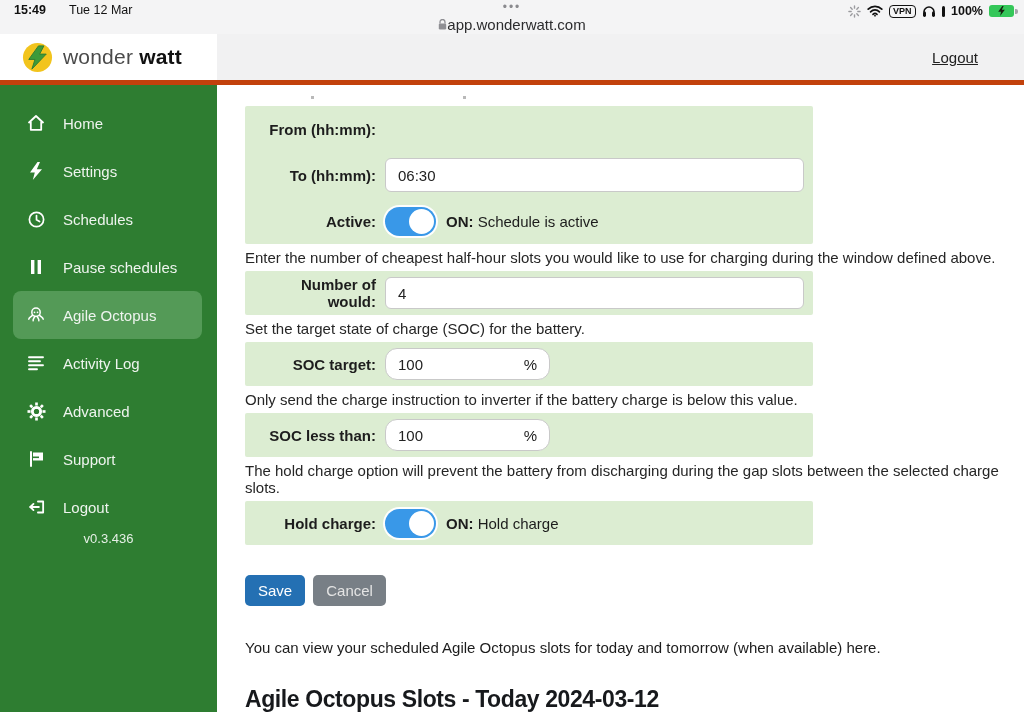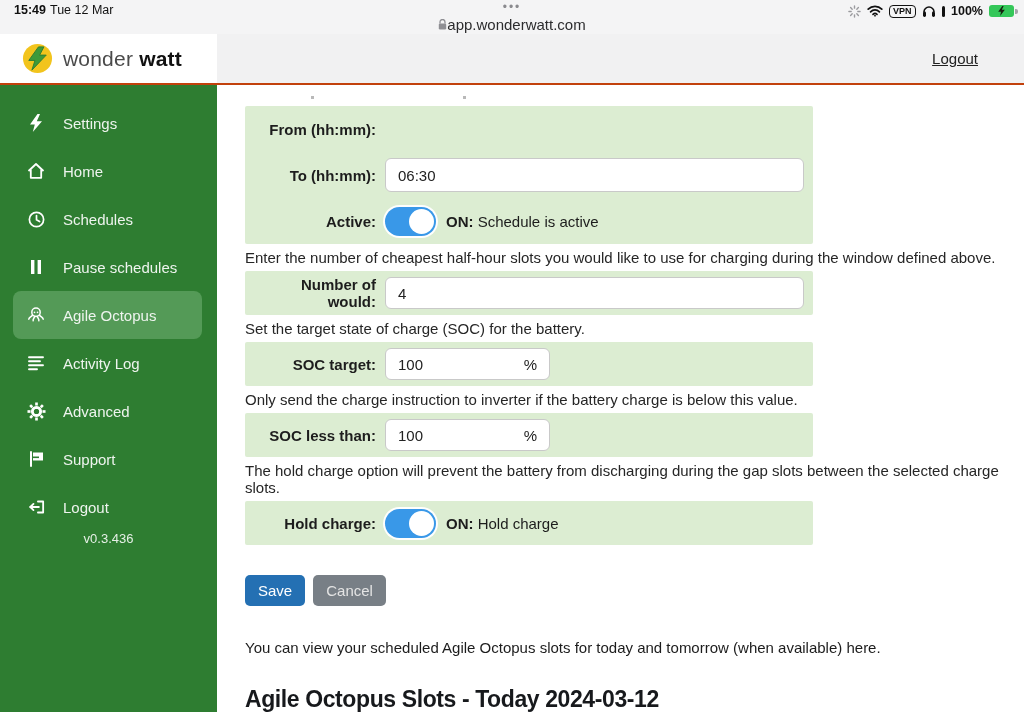--- a/index.html
+++ b/index.html
@@ -2,37 +2,37 @@
 <html><head>
 <meta charset="utf-8">
 <style>
   * { margin:0; padding:0; box-sizing:border-box; }
   html,body { width:1024px; height:712px; overflow:hidden;
     font-family:"Liberation Sans", sans-serif; background:#fff; }
 
   
   .status-bar { position:relative; height:34px; background:#f4f4f5; }
   .sb-left { position:absolute; left:14px; top:3px; font-size:12.5px; color:#111; }
-  .sb-time { font-weight:700; margin-right:4px; }
+  .sb-time { font-weight:700; margin-right:23px; }
   .sb-dots { position:absolute; left:0; right:0; top:0px; text-align:center;
     color:#8a8a8e; font-size:12px; letter-spacing:2px; }
   .sb-url { position:absolute; left:0; right:0; top:16px; text-align:center;
     font-size:15px; color:#2c2c2e; display:flex; justify-content:center; align-items:center; }
   .sb-right { position:absolute; right:10px; top:4px; display:flex; align-items:center; gap:6px; }
   .vpn-pill { border:1.4px solid #111; border-radius:4px; font-size:9px; font-weight:700;
     padding:0 3px; height:13px; line-height:11px; color:#111; }
   .pct { font-size:12.5px; color:#111; font-weight:600; }
   .batt { position:relative; width:25px; height:12px; background:#34c759;
     border-radius:3px; display:flex; align-items:center; justify-content:center; }
   .batt:after { content:""; position:absolute; right:-3.5px; top:3.5px; width:2.5px; height:5px;
     background:#a5a5aa; border-radius:0 2px 2px 0; }
   .hp-batt { width:3.5px; height:11px; background:#111; border-radius:2px; }
 
   
-  .app-header { height:51px; background:#f1f1f2; border-bottom:2px solid #c2410c; display:flex; }
+  .app-header { height:51px; background:#f1f1f2; border-bottom:5px solid #c2410c; display:flex; }
   .logo-block { width:217px; background:#fff; display:flex; align-items:center;
     padding-left:22px; gap:10px; flex-shrink:0; }
   .brand { font-size:21px; color:#4a4a4a; letter-spacing:0.2px; }
   .brand b { color:#111; }
   .header-rest { flex:1; display:flex; align-items:center; justify-content:flex-end; padding-right:46px; }
   .logout-link { font-size:15px; color:#212121; text-decoration:underline; cursor:pointer; }
 
   
   .main { display:flex; height:627px; }
   .sidebar { width:217px; background:#2e7d31; padding-top:14px; flex-shrink:0; }
@@ -48,21 +48,21 @@
   .top-clip i:first-child { left:66px; } .top-clip i:last-child { left:218px; }
 
   .panel { width:568px; background:#dcedd2; border-radius:2px; margin-bottom:0; }
   .frow { display:flex; align-items:center; padding:6px 9px; height:46px; }
   .frow.slim { height:44px; }
   .flabel { width:122px; text-align:right; font-weight:700; font-size:15px; color:#1d1d1d;
     margin-right:9px; flex-shrink:0; }
   .input-wide { width:420px; height:34px; border:1px solid #c9c9c9; border-radius:6px;
     font-size:15px; padding:0 12px; color:#222; background:#fff; font-family:inherit; }
   .slim .input-wide { height:32px; }
-  .input-suffix { width:165px; height:32px; border:1px solid #c9c9c9; border-radius:6px;
+  .input-suffix { width:165px; height:32px; border:1px solid #c9c9c9; border-radius:12px;
     background:#fff; display:flex; align-items:center; justify-content:space-between; padding:0 12px; }
   .input-suffix input { border:none; outline:none; width:100px; font-size:15px; color:#222; font-family:inherit; }
   .unit { font-size:15px; color:#222; }
 
   .toggle { position:relative; width:51px; height:29px; background:#3998e8; border-radius:15px;
     box-shadow:0 0 0 2px rgba(255,255,255,0.95); cursor:pointer; flex-shrink:0; }
   .toggle .knob { position:absolute; right:2px; top:2px; width:25px; height:25px;
     background:#fff; border-radius:50%; }
   .tstate { margin-left:10px; font-size:15px; color:#1c1c1c; }
   .tstate b { font-weight:700; }
@@ -150,34 +150,34 @@
   <div class="header-rest">
     <a class="logout-link">Logout</a>
   </div>
 </div>
 
 <div class="main">
 
   <div class="sidebar">
     <div class="nav-item">
       <span class="nicon">
+        <svg width="20" height="20" viewBox="0 0 20 20" fill="none" stroke="#fff" stroke-width="1.8" stroke-linejoin="round">
+          <path d="M2.5 10 L10 3 L17.5 10"></path>
+            <path d="M4.8 8.6 V16.8 H15.2 V8.6"></path>
+        </svg>
+      </span>
+      <span>Home</span>
+    </div>
+    <div class="nav-item">
+      <span class="nicon">
         <svg width="16" height="18" viewBox="0 0 16 18">
             <polygon points="9.5,0 2,10.5 6.8,10.5 4.8,18 14,7.2 8.8,7.2 12,0" fill="#fff"></polygon>
           </svg>
       </span>
       <span>Settings</span>
-    </div>
-    <div class="nav-item">
-      <span class="nicon">
-        <svg width="20" height="20" viewBox="0 0 20 20" fill="none" stroke="#fff" stroke-width="1.8" stroke-linejoin="round">
-          <path d="M2.5 10 L10 3 L17.5 10"></path>
-            <path d="M4.8 8.6 V16.8 H15.2 V8.6"></path>
-        </svg>
-      </span>
-      <span>Home</span>
     </div>
     <div class="nav-item">
       <span class="nicon">
         <svg width="19" height="19" viewBox="0 0 20 20" fill="none" stroke="#fff" stroke-width="1.8">
           <circle cx="10" cy="10" r="7.5"></circle>
             <path d="M10 5.8 V10.3 L13.2 12.1" stroke-linecap="round"></path>
         </svg>
       </span>
       <span>Schedules</span>
     </div>

